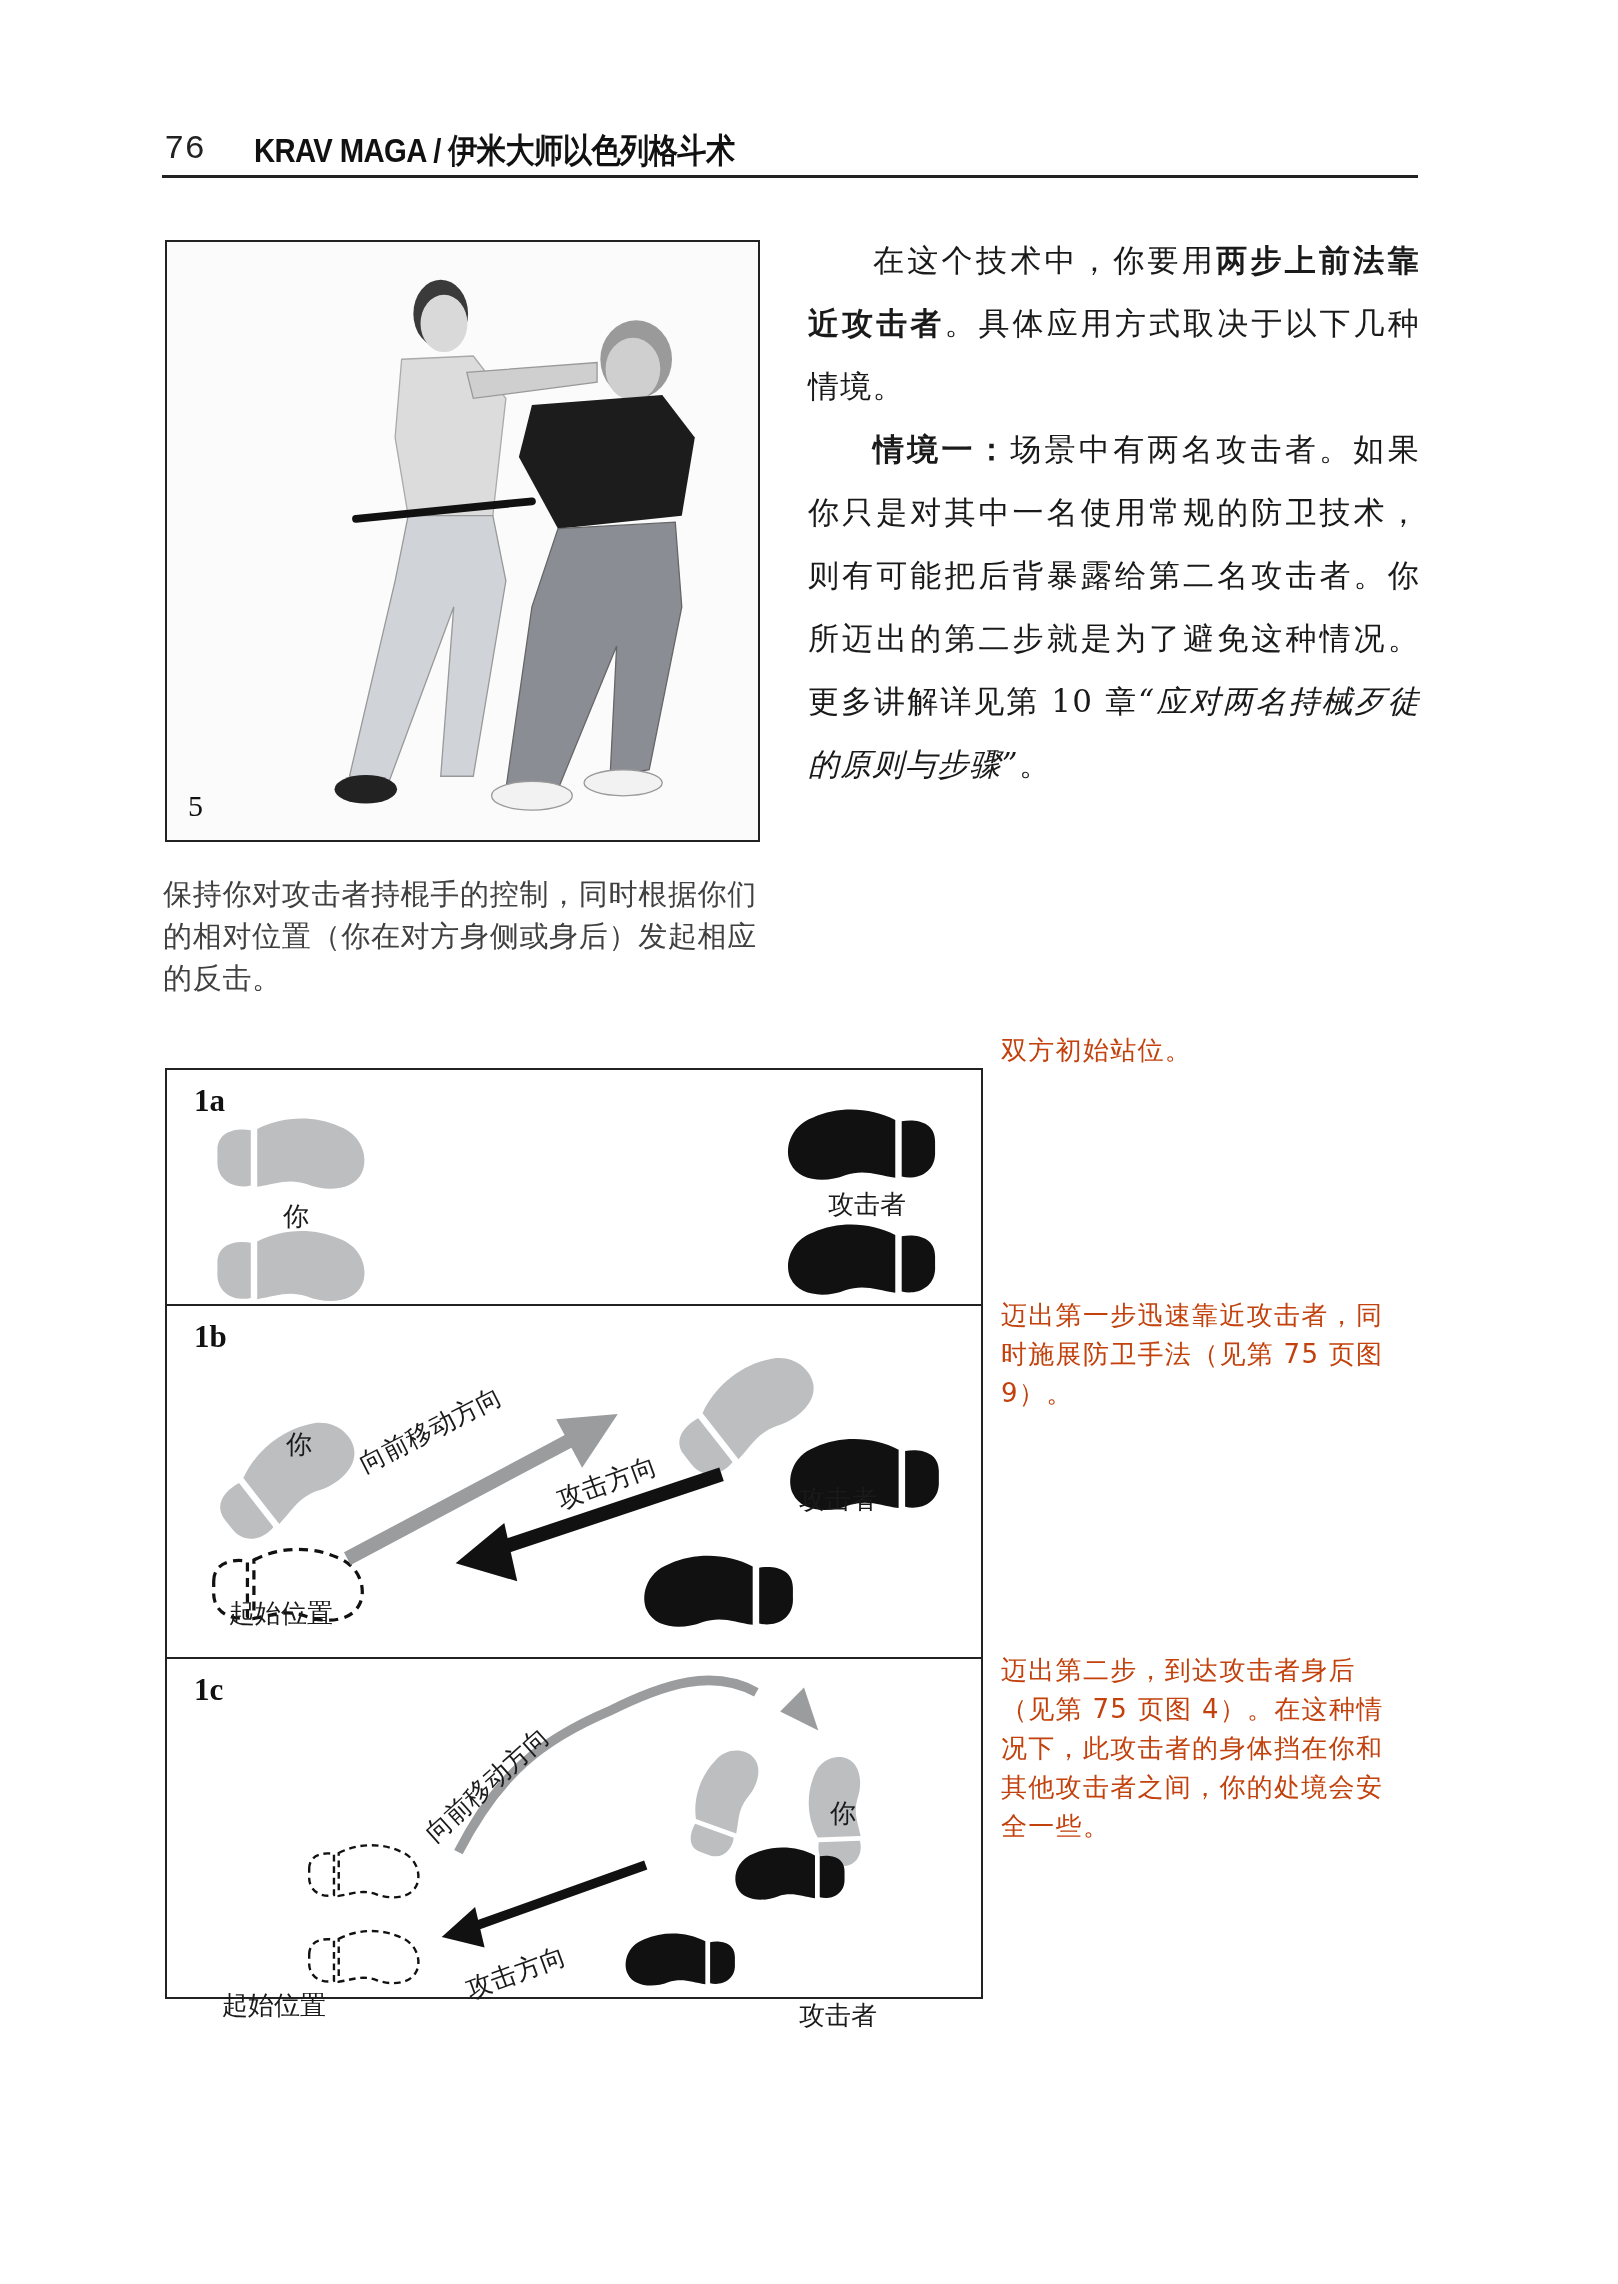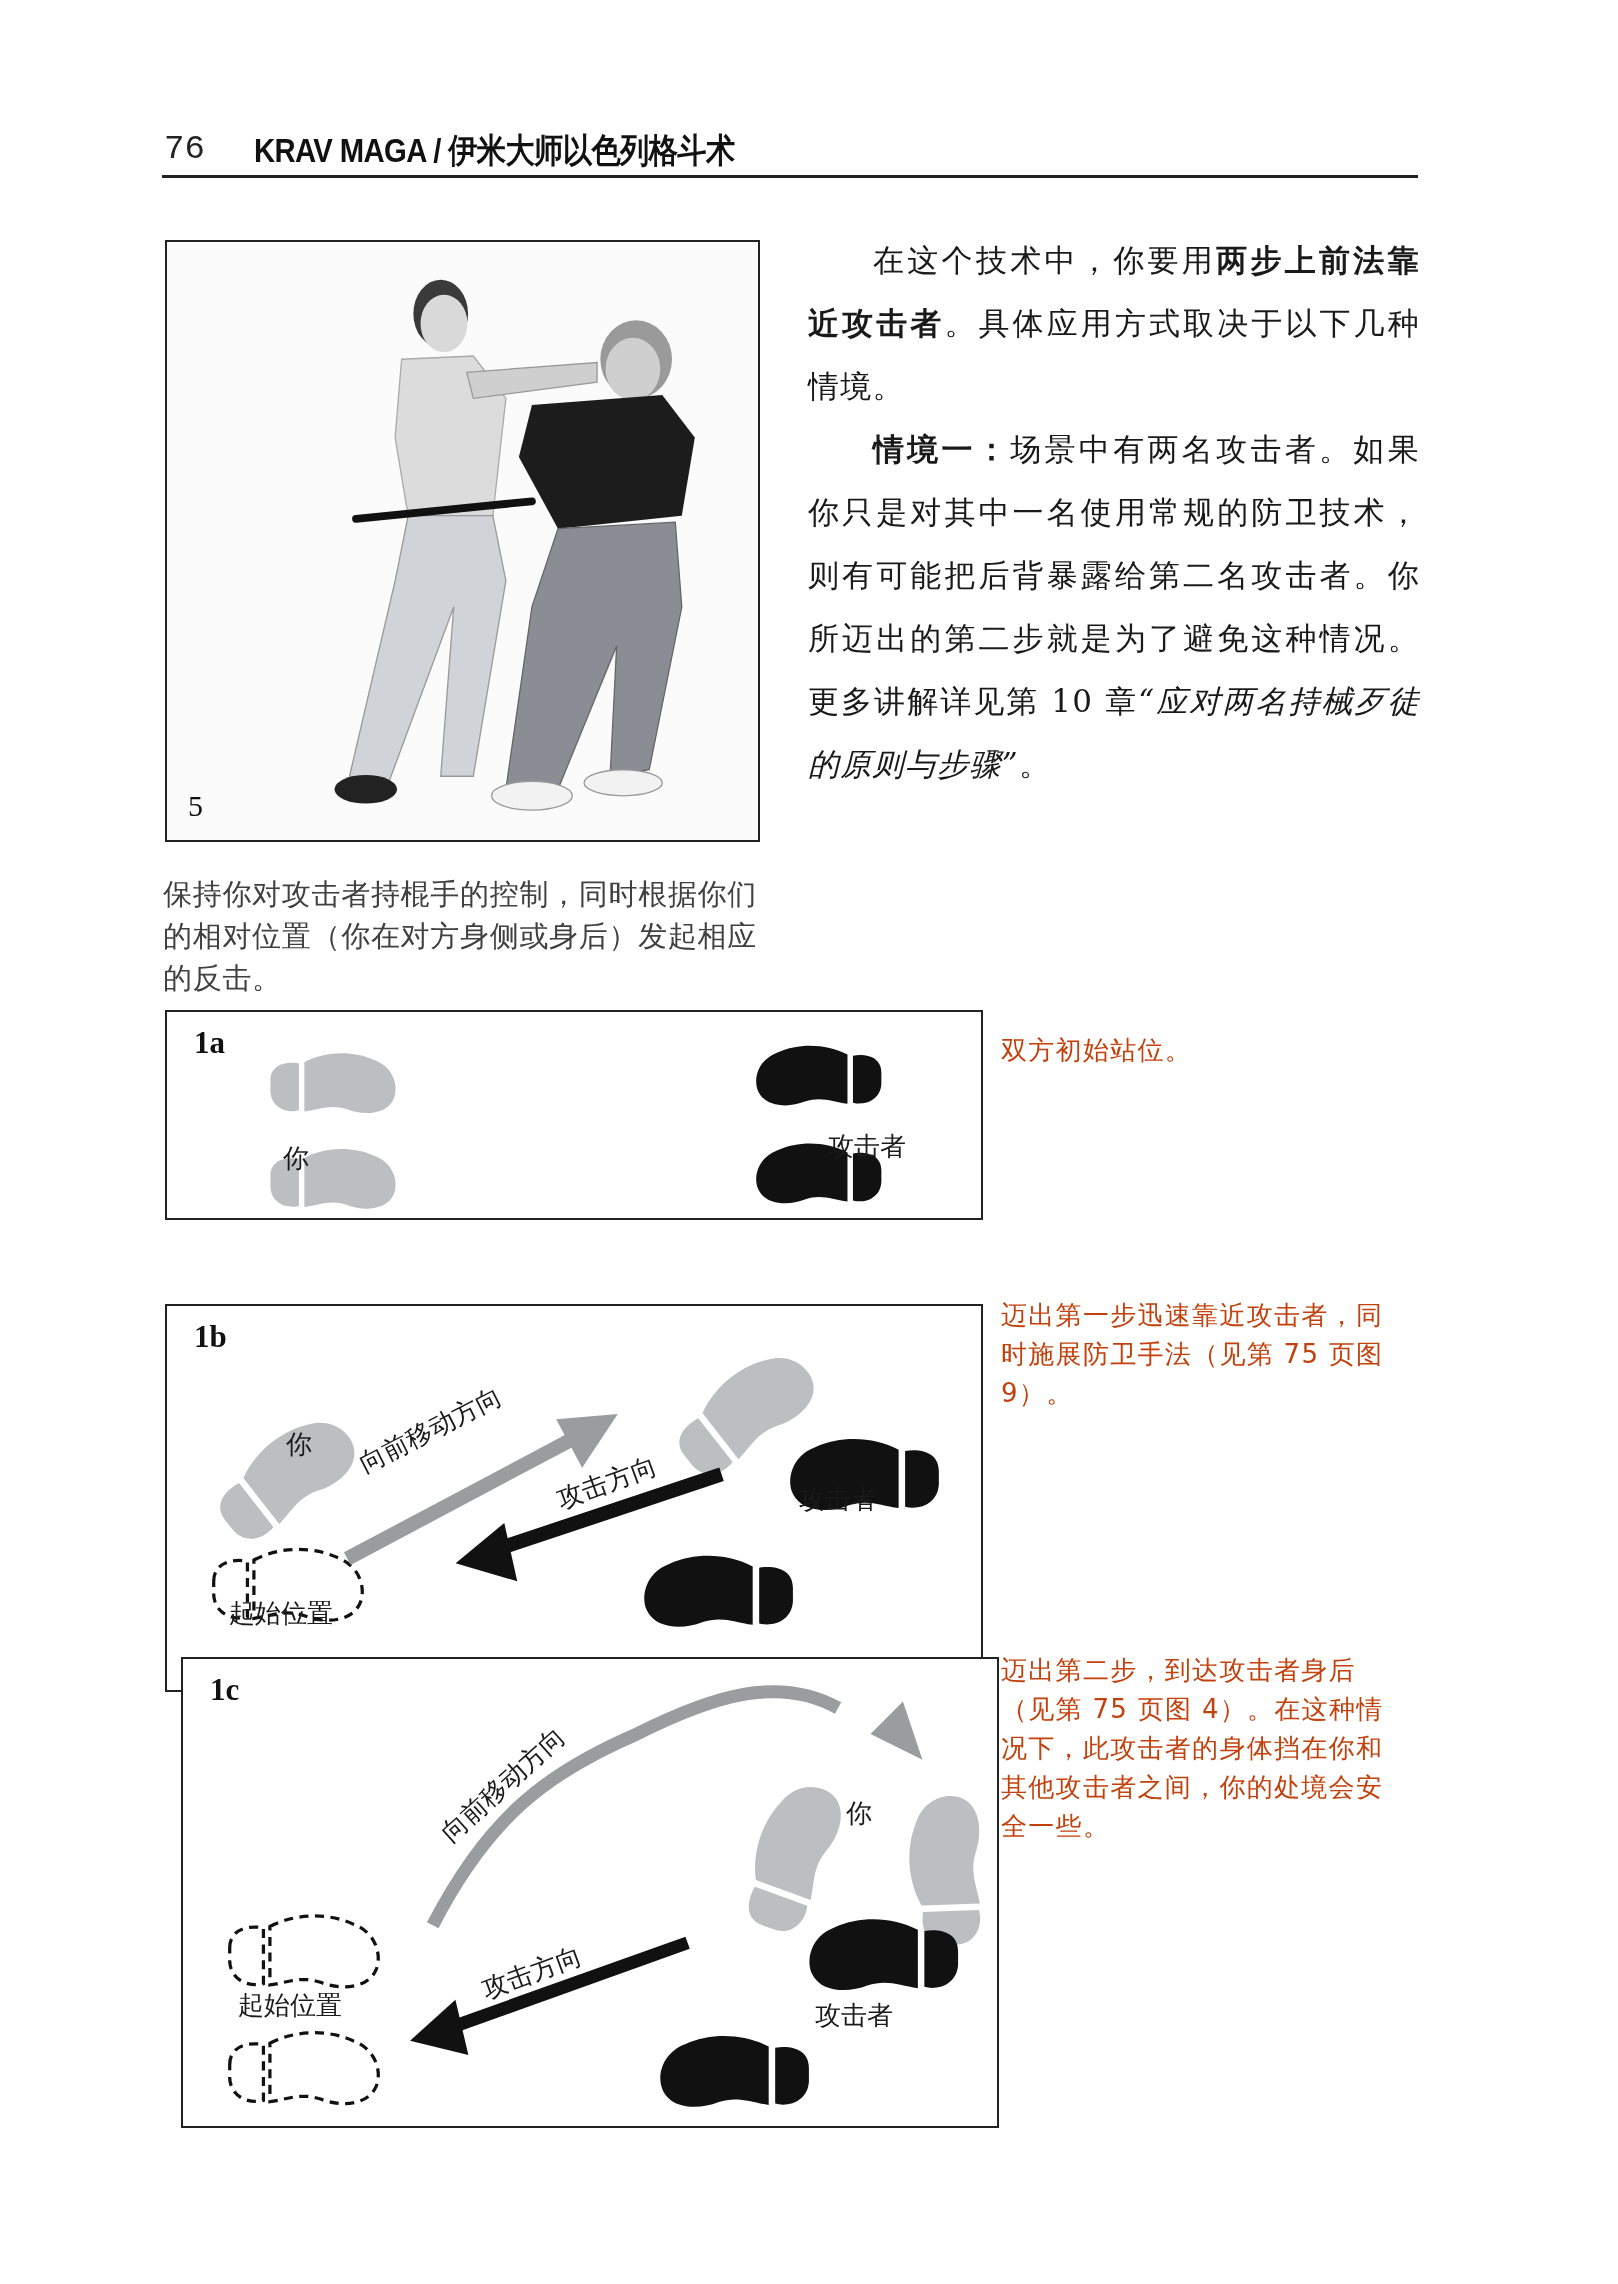--- a/index.html
+++ b/index.html
@@ -14,23 +14,23 @@
   .photo-num { left:21px; bottom:17px; font-family:"Liberation Serif", serif; font-size:30px; color:#111; }
 
   .caption { left:163px; top:873px; width:606px; font-size:29px; line-height:42px; color:#404040; letter-spacing:0.7px; }
 
   .body-col { left:808px; top:229px; width:612px; font-family:"DejaVu Serif", serif; font-size:31px; line-height:63px; color:#1a1a1a; text-align:justify; letter-spacing:1.3px; }
   .body-col p { margin:0; text-indent:65px; }
   .body-col b { font-family:"DejaVu Sans", sans-serif; font-weight:bold; }
   .body-col .quote { font-style:italic; }
 
   .diagram { left:165px; width:818px; border:2px solid #222; box-sizing:border-box; background:#fff; }
-  .d1a { top:1010px; height:210px; }
+  .d1a { top:1068px; height:246px; }
   .d1b { top:1304px; height:388px; }
-  .d1c { top:1657px; height:471px;margin-left:16px; }
+  .d1c { top:1657px; height:342px; }
   .diagram svg { position:absolute; left:0; top:0; width:100%; height:100%; }
   .fig-label { position:absolute; left:27px; top:13px; font-family:"Liberation Serif", serif; font-weight:bold; font-size:31px; color:#111; }
   .dlabel { position:absolute; font-size:26px; color:#1a1a1a; white-space:nowrap; }
 
   .side-note { left:1001px; width:404px; font-size:26px; line-height:39px; color:#c2410c; letter-spacing:1.3px; }
 </style>
 </head>
 <body>
 
 <div class="abs header-num">76</div>

